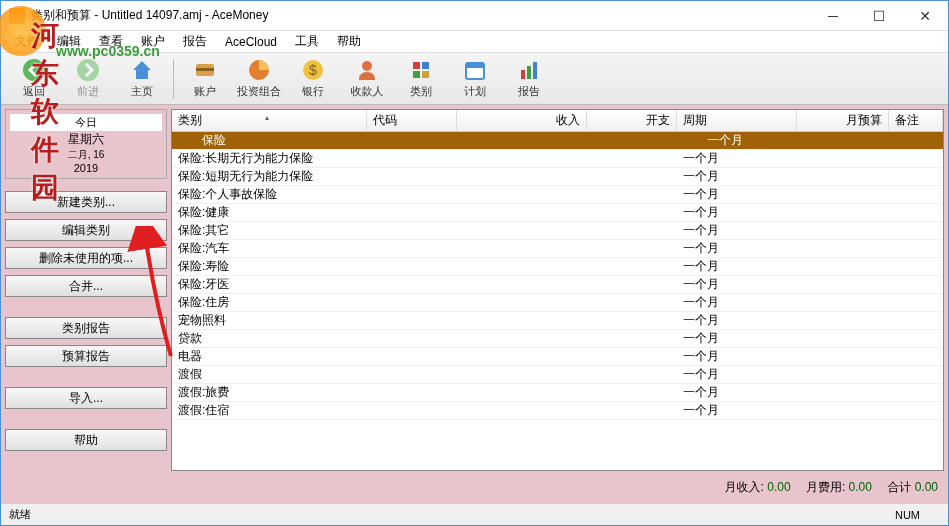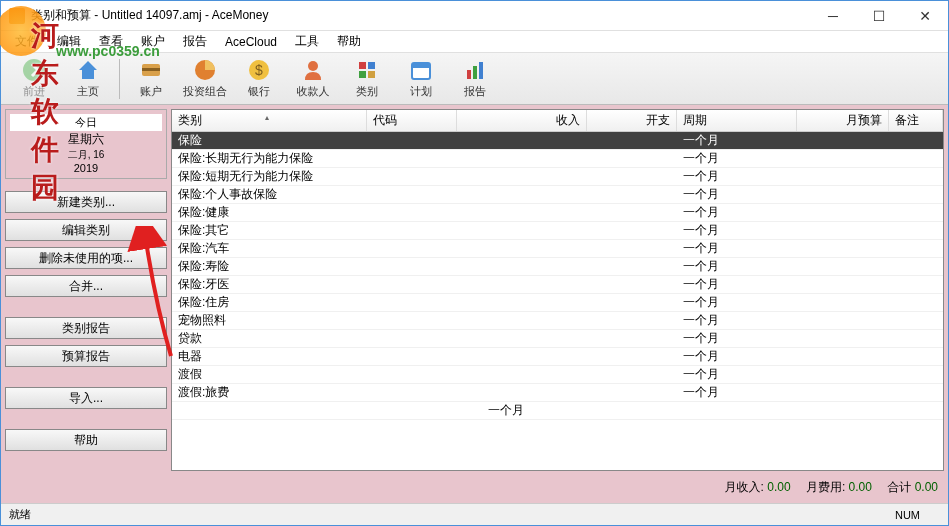--- a/index.html
+++ b/index.html
@@ -39,21 +39,21 @@
     .side-btn { height: 22px; background: linear-gradient(to bottom, #f8f8f8, #e0e0e0); border: 1px solid #888; cursor: pointer; font-size: 12px; }
     
     .main-area { flex: 1; padding: 4px 4px 4px 0; display: flex; flex-direction: column; gap: 4px; overflow: hidden; }
     .grid-wrap { flex: 1; background: #fff; border: 1px solid #888; display: flex; flex-direction: column; overflow: hidden; position: relative; }
     .grid-header { display: flex; background: linear-gradient(to bottom, #fff, #f0f0f0); border-bottom: 1px solid #ccc; height: 22px; flex-shrink: 0; }
     .gh-cell { border-right: 1px solid #ddd; padding: 3px 6px; font-size: 12px; display: flex; align-items: center; position: relative; }
     .gh-cell.right { justify-content: flex-end; }
     .sort-ind { position: absolute; right: 50%; top: 3px; font-size: 8px; color: #666; }
     .grid-body { flex: 1; overflow-y: auto; overflow-x: auto; }
     .grid-row { display: flex; height: 18px; border-bottom: 1px solid #f0f0f0; align-items: center; }
-    .grid-row.selected { background: #404040; color: #fff; }
+    .grid-row.selected { background: #a16207; color: #fff; padding-left: 24px; }
     .gr-cell { padding: 1px 6px; font-size: 12px; white-space: nowrap; overflow: hidden; }
     .gr-cell.right { text-align: right; }
     
     .bottom-bar { display: flex; align-items: center; gap: 8px; height: 24px; }
     .month-select { width: 175px; height: 22px; background: #fff; border: 1px solid #888; padding: 2px 4px; font-size: 12px; display: flex; align-items: center; justify-content: space-between; cursor: pointer; }
     .summary { flex: 1; text-align: right; font-size: 12px; padding-right: 6px; font-weight: normal; }
     .summary .amt { color: #006000; margin-right: 12px; }
     .summary .lbl { color: #000; }
     
     .statusbar { height: 22px; border-top: 1px solid #ccc; display: flex; align-items: center; padding: 0 8px; background: #f0f0f0; font-size: 11px; }
@@ -95,20 +95,27 @@
       <div class="menu-item">编辑</div>
       <div class="menu-item">查看</div>
       <div class="menu-item">账户</div>
       <div class="menu-item">报告</div>
       <div class="menu-item">AceCloud</div>
       <div class="menu-item">工具</div>
       <div class="menu-item">帮助</div>
     </div>
 
   <div class="toolbar" id="toolbar">
+      <div class="tool-btn">
+        <svg viewBox="0 0 24 24" class="tool-icon">
+          <circle cx="12" cy="12" r="11" fill="#5cb85c"></circle>
+          <path d="M14 6 L8 12 L14 18" stroke="#fff" stroke-width="3" fill="none"></path>
+        </svg>
+        <div class="tool-label">返回</div>
+      </div>
       <div class="tool-btn disabled">
         <svg viewBox="0 0 24 24" class="tool-icon">
           <circle cx="12" cy="12" r="11" fill="#5cb85c"></circle>
           <path d="M10 6 L16 12 L10 18" stroke="#fff" stroke-width="3" fill="none"></path>
         </svg>
         <div class="tool-label">前进</div>
       </div>
       <div class="tool-btn">
         <svg viewBox="0 0 24 24" class="tool-icon">
           <path d="M3 12 L12 3 L21 12 L18 12 L18 21 L6 21 L6 12 Z" fill="#4a90d9"></path>
@@ -336,20 +343,21 @@
             <div class="grid-row">
               <div class="gr-cell c-cat">渡假:旅费</div>
               <div class="gr-cell c-code"></div>
               <div class="gr-cell c-income right"></div>
               <div class="gr-cell c-expense right"></div>
               <div class="gr-cell c-period">一个月</div>
               <div class="gr-cell c-budget right"></div>
               <div class="gr-cell c-note"></div>
             </div>
             <div class="grid-row">
+              <div class="gr-cell c-cat">渡假:住宿</div>
               <div class="gr-cell c-code"></div>
               <div class="gr-cell c-income right"></div>
               <div class="gr-cell c-expense right"></div>
               <div class="gr-cell c-period">一个月</div>
               <div class="gr-cell c-budget right"></div>
               <div class="gr-cell c-note"></div>
             </div>
           </div>
       </div>
       <div class="bottom-bar">

